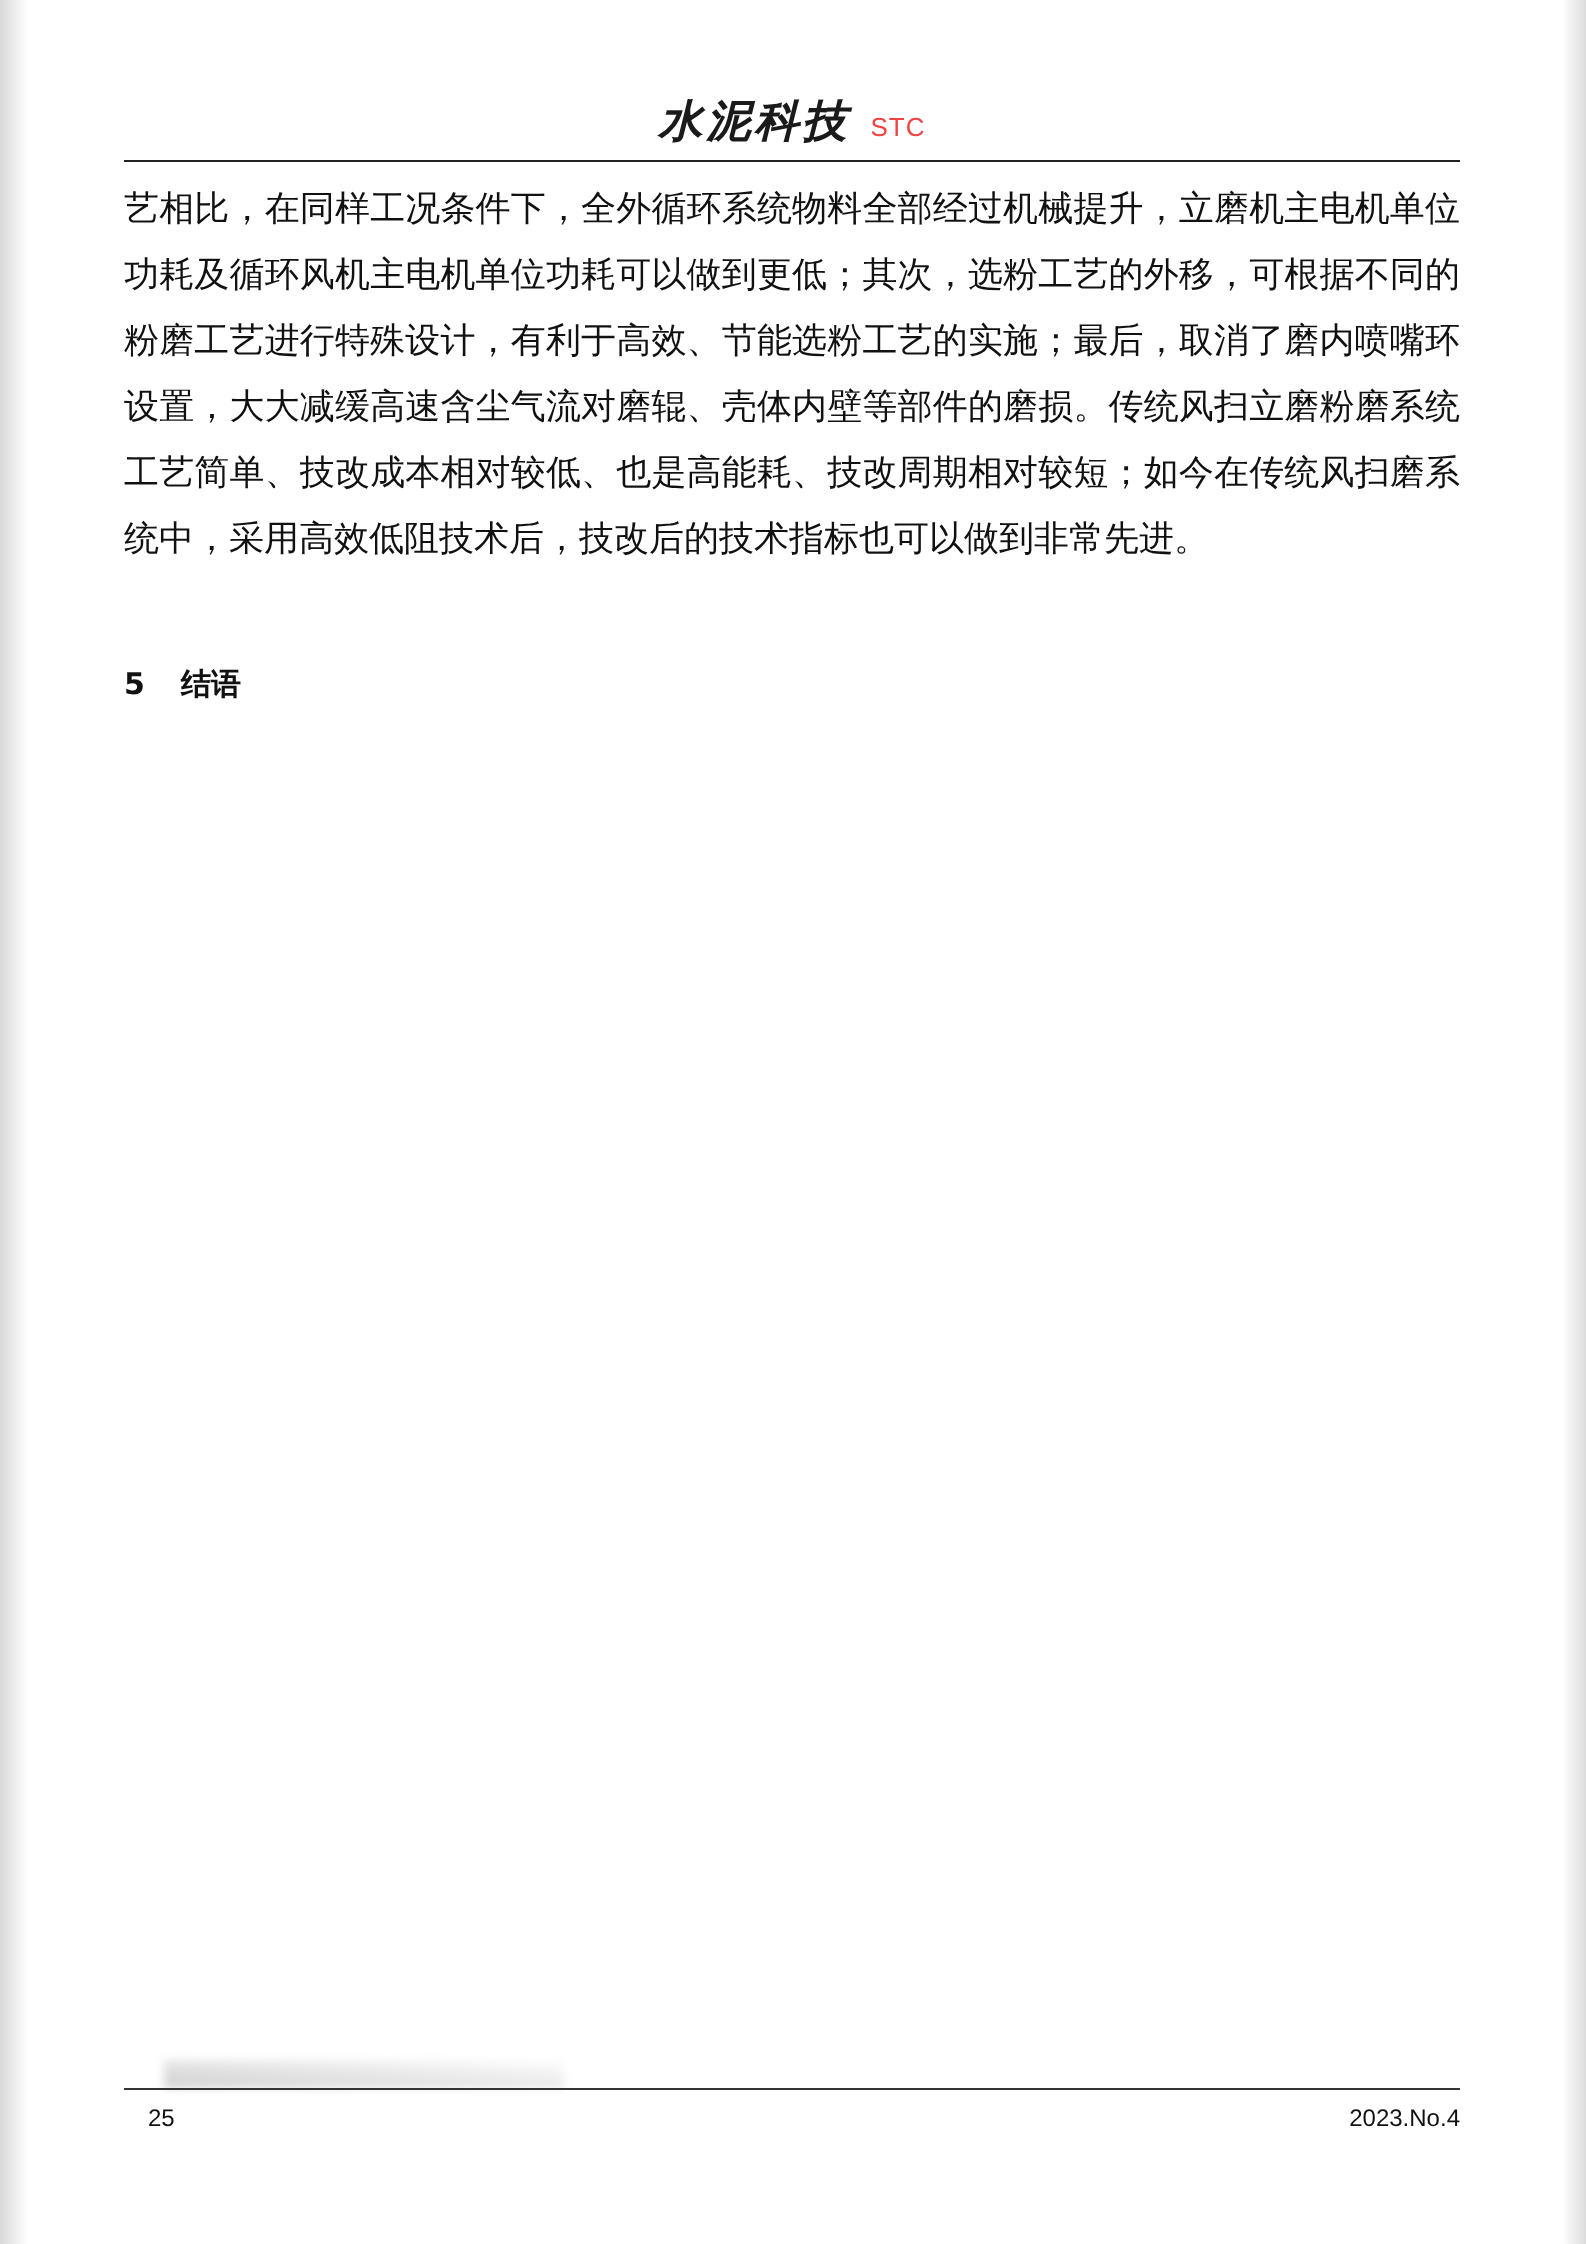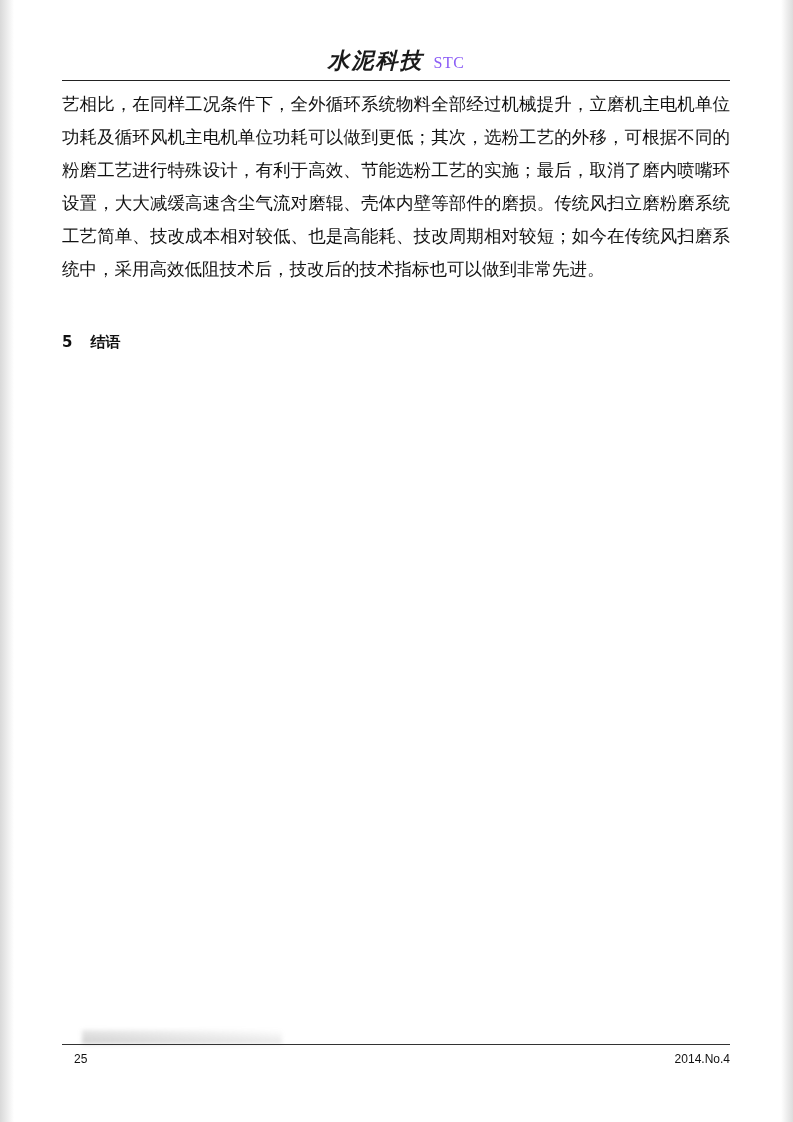--- a/index.html
+++ b/index.html
@@ -56,23 +56,23 @@
   .header-title {
     font-family: "DejaVu Serif", "Liberation Serif", serif;
     font-weight: bold;
     font-size: 22px;
     letter-spacing: 2px;
     color: #1a1a1a;
     font-style: italic;
     display: inline-block;
   }
   .header-sub {
-    font-family: Liberation Serif, serif;
-    font-size: 16px;
-    color: #8b5cf6;
+    font-family: Liberation Sans, sans-serif;
+    font-size: 13px;
+    color: #ef4444;
     display: inline-block;
     margin-left: 10px;
     letter-spacing: 0.5px;
   }
   .header-rule {
     position: absolute;
     top: 80px;
     left: 0;
     width: 668px;
     height: 0;
@@ -167,17 +167,17 @@
 
     <div class="section-head">
       <span class="num">5</span><span>结语</span>
     </div>
 
 
     <div class="smudge"></div>
     <div class="footer-rule"></div>
     <div class="footer">
       <span class="footer-page">25</span>
-      <span class="footer-issue">2014.No.4</span>
+      <span class="footer-issue">2023.No.4</span>
     </div>
 
   </div>
 </div>
 
 </body></html>

